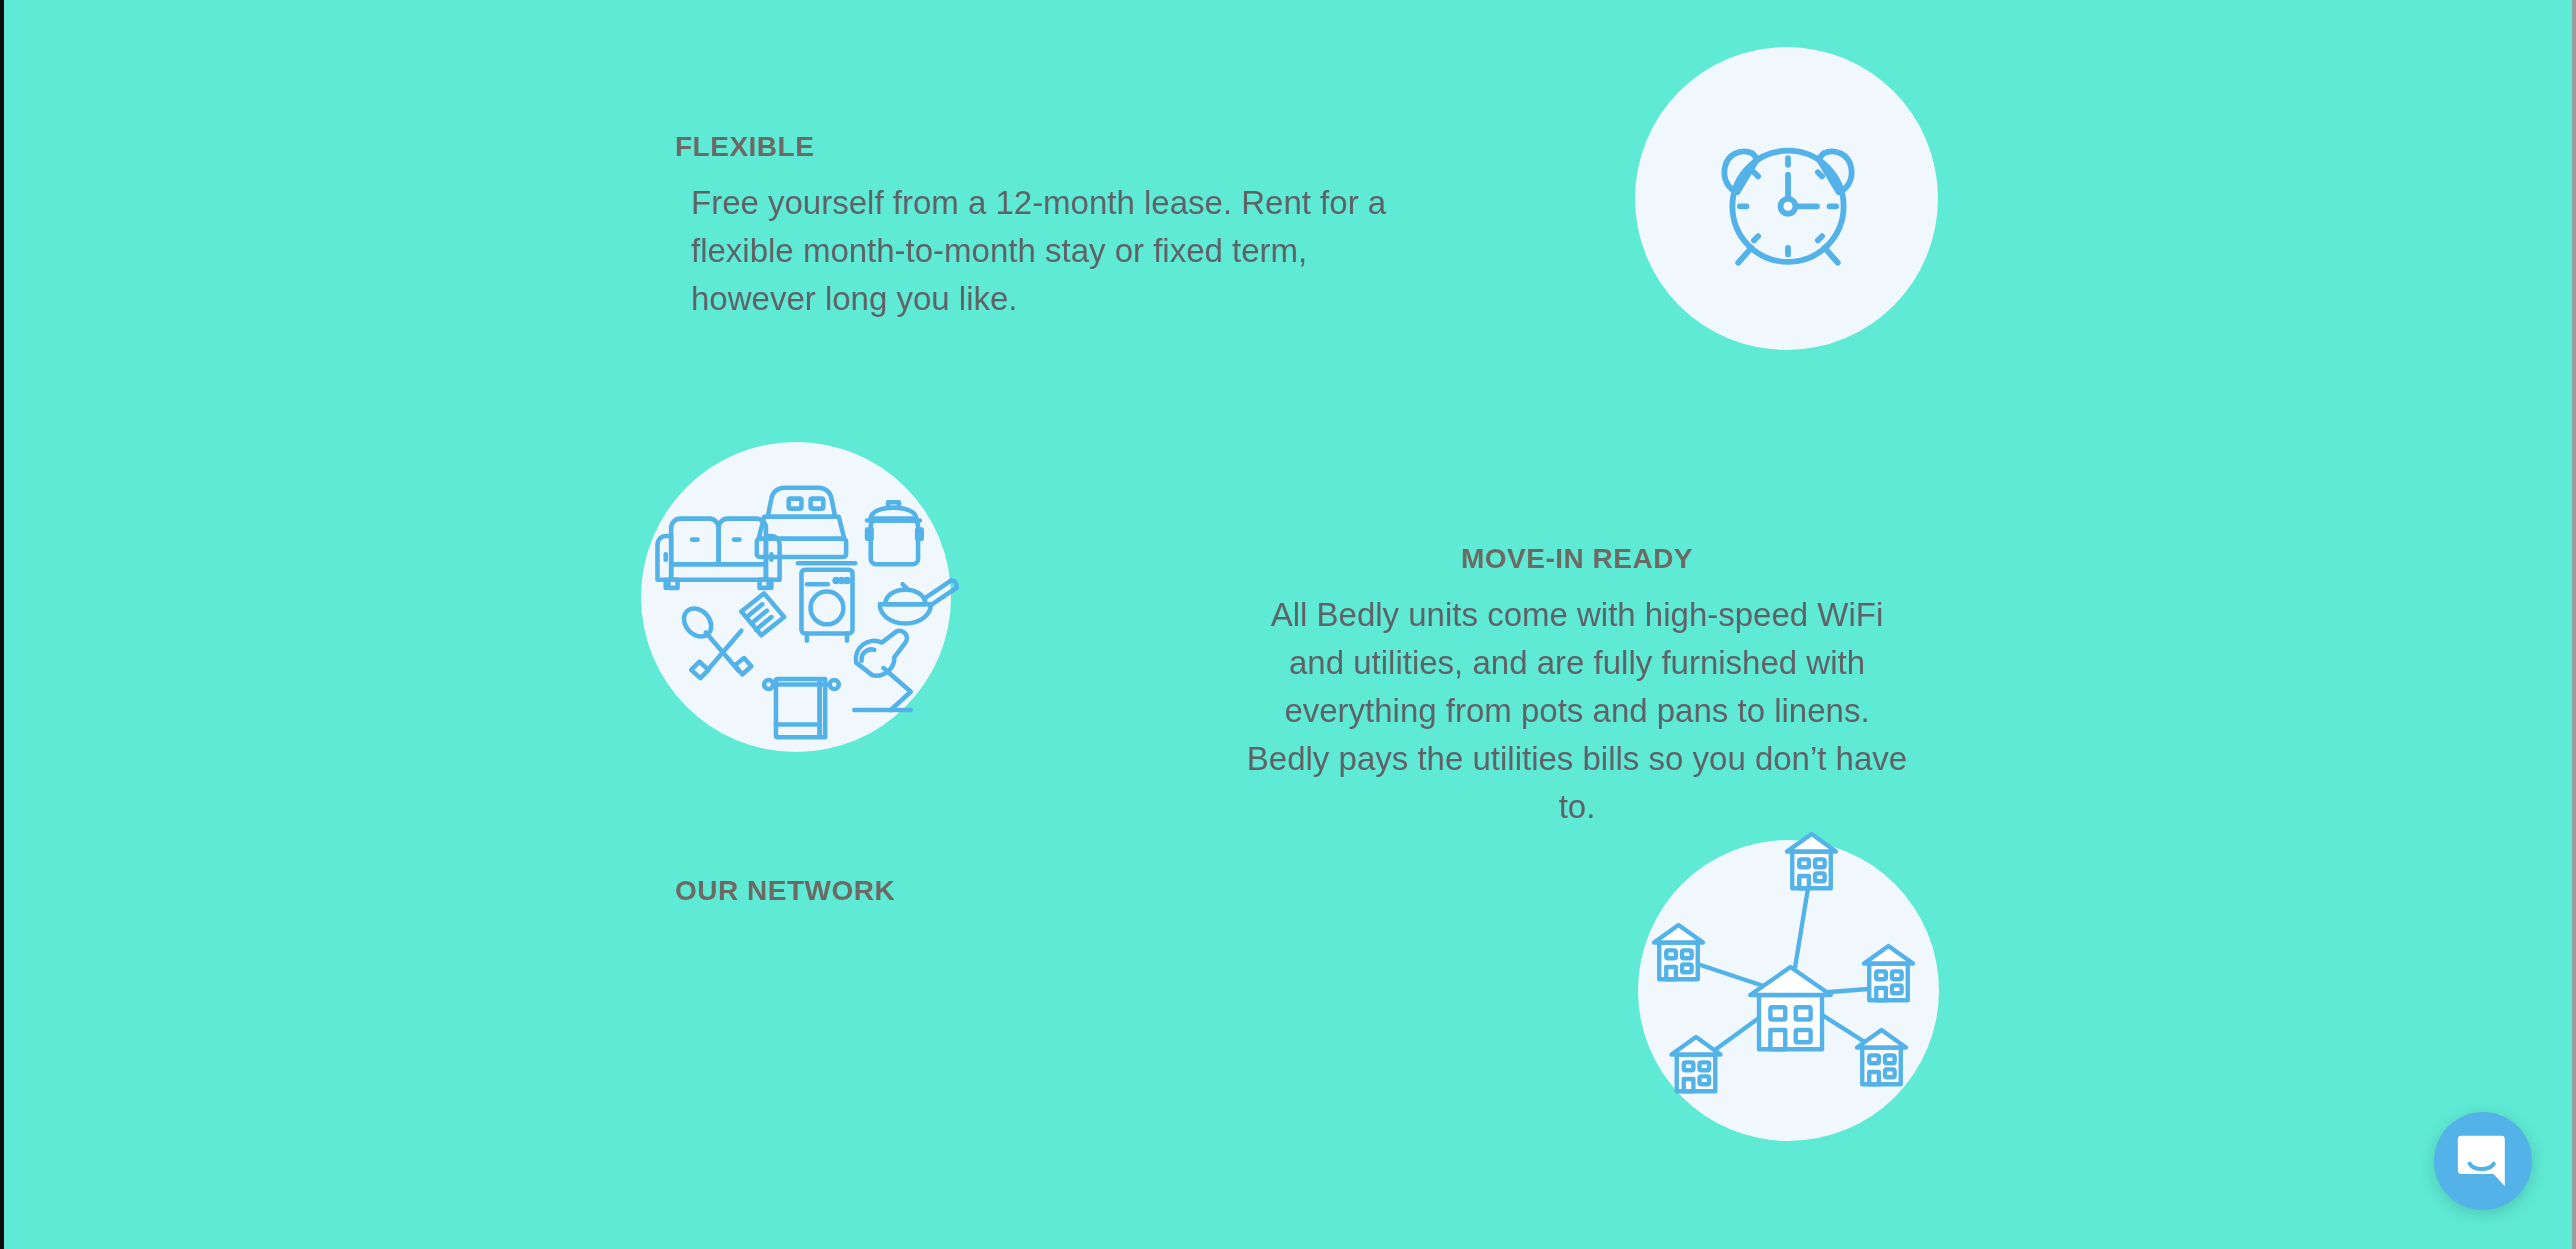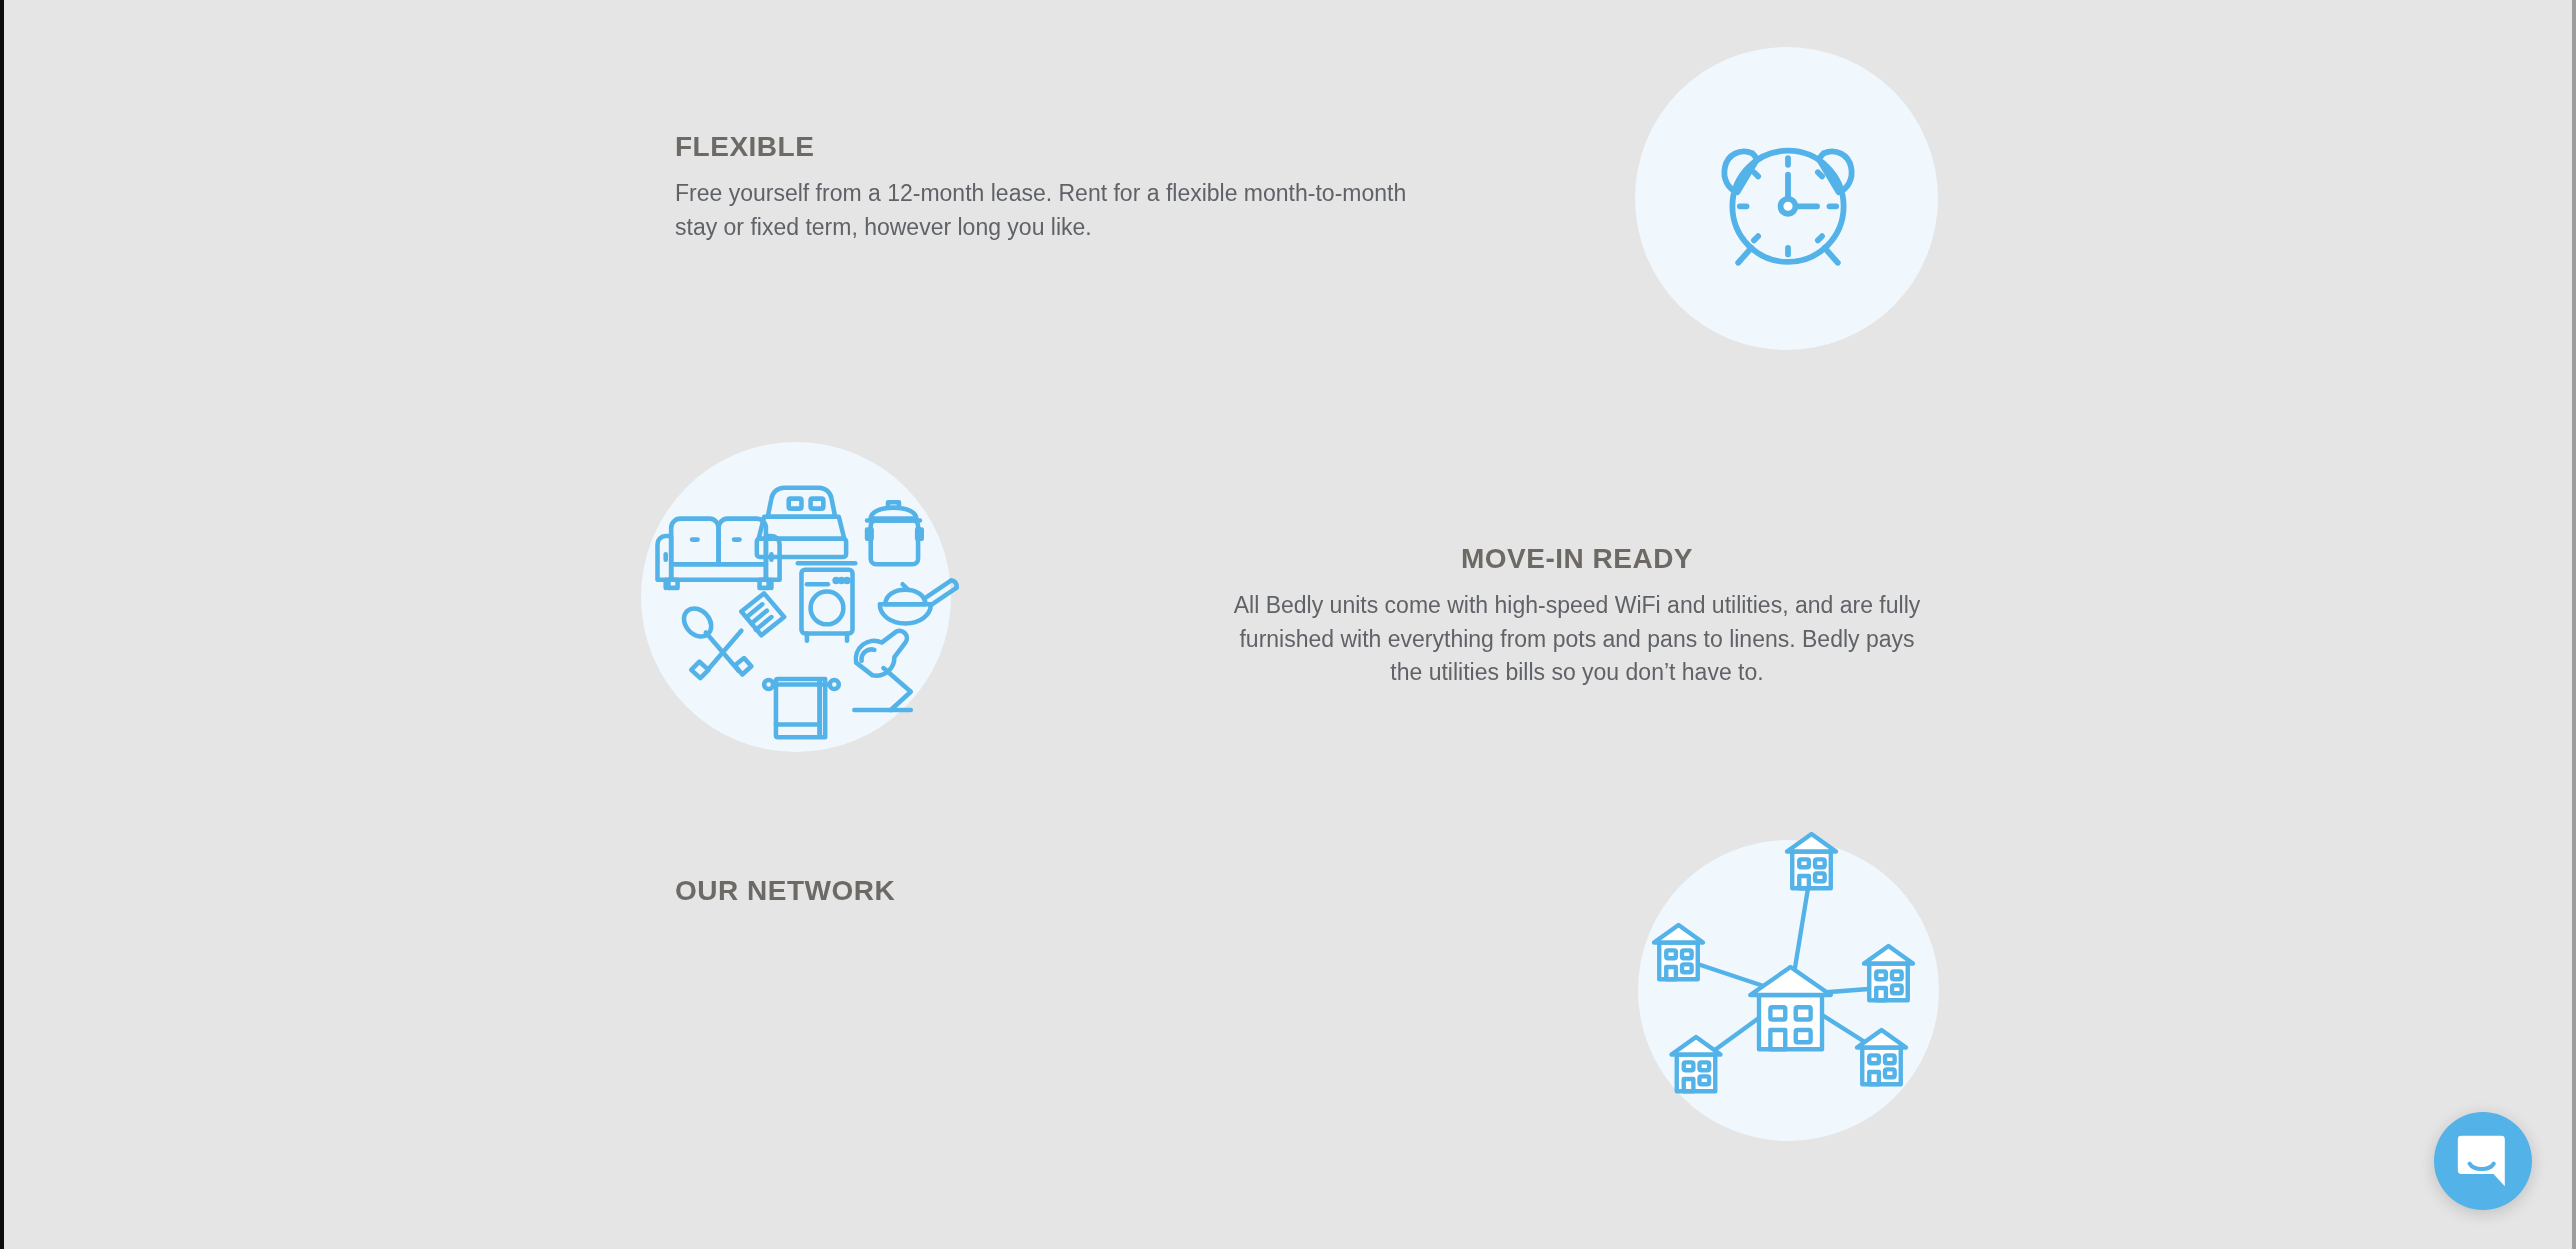--- a/index.html
+++ b/index.html
@@ -8,21 +8,21 @@
     background: #ffffff;
   }
   body {
     font-family: "Liberation Sans", sans-serif;
     -webkit-font-smoothing: antialiased;
   }
   .page {
     position: relative;
     width: 2576px;
     height: 1250px;
-    background: #e5e5e5;
+    background: #5eead4;
     overflow: hidden;
     box-sizing: border-box;
     border-left: 4.5px solid #0d0d0d;
     border-right: 4.5px solid #9c9c9c;
   }
 
   
   .feature {
     position: absolute;
   }
@@ -32,22 +32,22 @@
   .feature-title {
     margin: 0 0 14.3px 0;
     font-size: 28px;
     line-height: 1.1;
     font-weight: 700;
     letter-spacing: 0.5px;
     color: #6d6965;
     font-family: "Liberation Sans", sans-serif;
   }
   .feature-body {
-    margin: 0;
-    font-size: 23px;
+    margin: 16px;
+    font-size: 33px;
     line-height: 1.46;
     font-weight: 400;
     color: #5f6267;
     font-family: "Liberation Sans", sans-serif;
   }
 
   
   .icon-circle {
     position: absolute;
     border-radius: 50%;

